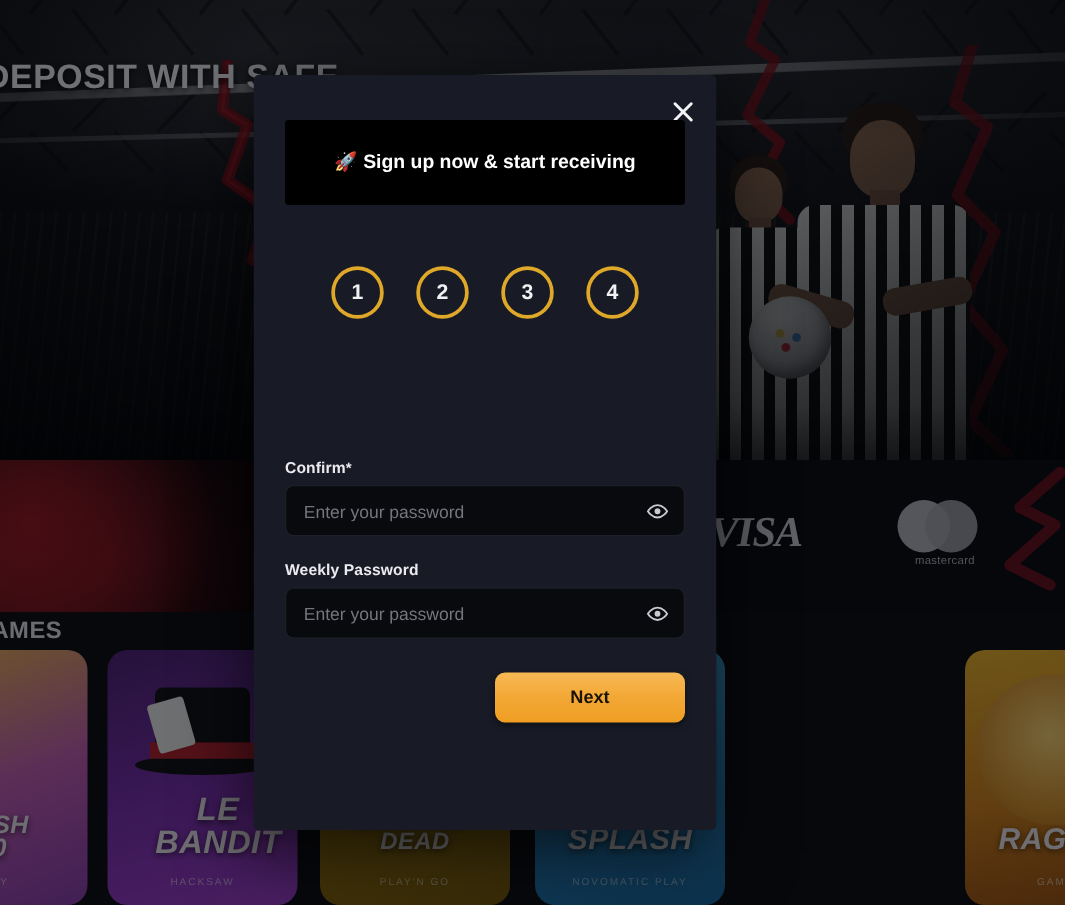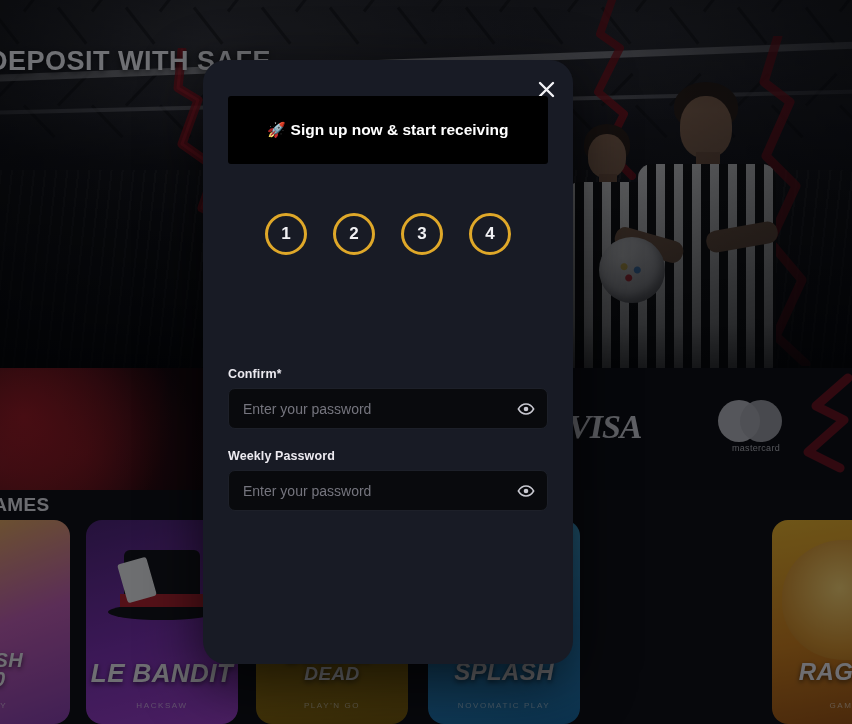--- a/index.html
+++ b/index.html
@@ -133,21 +133,21 @@
     position:absolute; left:0; right:0; bottom:14px; text-align:center;
     font-size:8px; letter-spacing:1.6px; color:rgba(255,255,255,.55);
   }
 
   
   .scrim { position:absolute; inset:0; background: rgba(4,5,10,.55); }
 
   .modal {
     position:absolute; left:203px; top:60px; width:370px; height:604px;
     background:#181b25;
-    border-radius: 23px;
+    border-radius: 4px;
     box-shadow: 0 18px 60px rgba(0,0,0,.7);
   }
   .close-btn {
     position:absolute; right:14px; top:16px; width:26px; height:26px;
     display:flex; align-items:center; justify-content:center;
     cursor:pointer; color:#f3f3f6;
   }
   .close-btn svg { display:block; }
 
   .promo {
@@ -335,21 +335,21 @@
       <div class="ctitle" style="white-space:pre-line; font-size:20px;">RUSH
 00</div>
       <div class="cprov">PLAY</div>
     </div>
 
     <div class="card" style="left:86px; background:linear-gradient(165deg,#4e2278,#7e2fb3 55%,#a23fd0);">
       <div style="position:absolute;left:38px;top:30px;width:76px;height:60px;background:#101014;border-radius:6px 6px 2px 2px;"></div>
       <div style="position:absolute;left:22px;top:84px;width:108px;height:16px;background:#101014;border-radius:50%;"></div>
       <div style="position:absolute;left:34px;top:74px;width:84px;height:13px;background:#b7202c;"></div>
       <div style="position:absolute;left:36px;top:40px;width:30px;height:40px;background:#f0f0f0;border-radius:3px;transform:rotate(-16deg);"></div>
-      <div class="ctitle" style="font-size:26px; bottom:38px;">LE BANDIT</div>
+      <div class="ctitle" style="font-size:26px; bottom:38px;padding-left:25px;">LE BANDIT</div>
       <div class="cprov">HACKSAW</div>
     </div>
 
     <div class="card" style="left:256px; background:linear-gradient(170deg,#d8ae1e,#a87f0c 60%,#7b5c06);">
       <div class="ctitle" style="font-size:19px; bottom:40px;">BOOK OF DEAD</div>
       <div class="cprov">PLAY'N GO</div>
     </div>
 
     <div class="card" style="left:428px; background:linear-gradient(170deg,#49b6e8,#2a8fd0 55%,#176ba4);">
       <div class="ctitle" style="font-size:24px; bottom:40px;">SPLASH</div>
@@ -417,15 +417,16 @@
       <input class="finput" type="text" value="" placeholder="Enter your password" style="">
       <span class="eye">
         <svg width="18" height="18" viewBox="0 0 24 24" aria-hidden="true">
           <path d="M1.8 12s3.9-6.6 10.2-6.6S22.2 12 22.2 12 18.3 18.6 12 18.6 1.8 12 1.8 12z" fill="none" stroke="currentColor" stroke-width="2"></path>
           <circle cx="12" cy="12" r="3.1" fill="currentColor"></circle>
         </svg>
       </span>
     </div>
   </div>
 
+  <button class="next-btn">Next</button>
 
 
 </div>
 
 </body></html>

